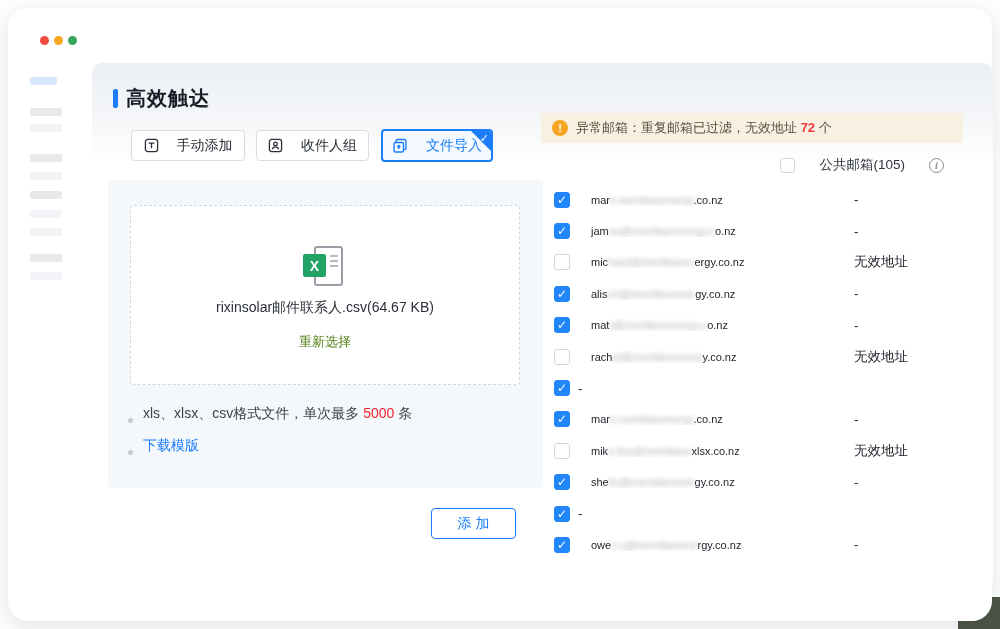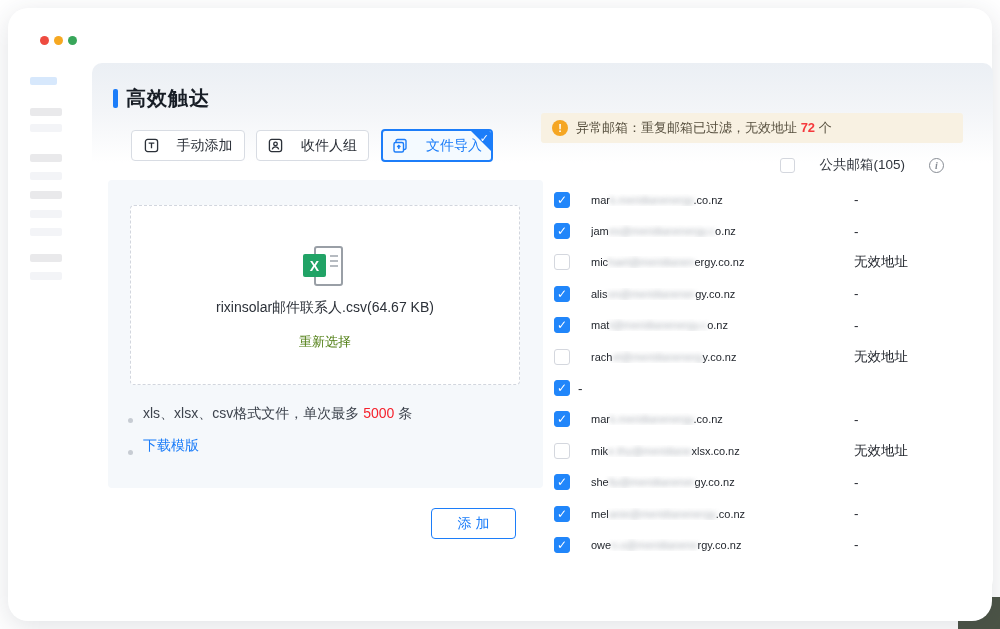--- a/index.html
+++ b/index.html
@@ -223,21 +223,20 @@
   </div>
 
   <div class="email-row">
     <div class="cb checked"></div>
     <div class="em-text"><span class="em-prefix">she</span><span class="em-blur">lly@meridianener</span><span class="em-suffix">gy.co.nz</span></div>
     <div class="em-status">-</div>
   </div>
 
   <div class="email-row">
     <div class="cb checked"></div>
-    <div class="em-text"><span class="em-prefix">mel</span><span class="em-blur">anie@meridianenergy</span><span class="em-suffix">.co.nz</span></div>
     <div class="em-status">-</div>
   </div>
 
   <div class="email-row">
     <div class="cb checked"></div>
     <div class="em-text"><span class="em-prefix">owe</span><span class="em-blur">n.s@meridianene</span><span class="em-suffix">rgy.co.nz</span></div>
     <div class="em-status">-</div>
   </div>
 </div>
 

